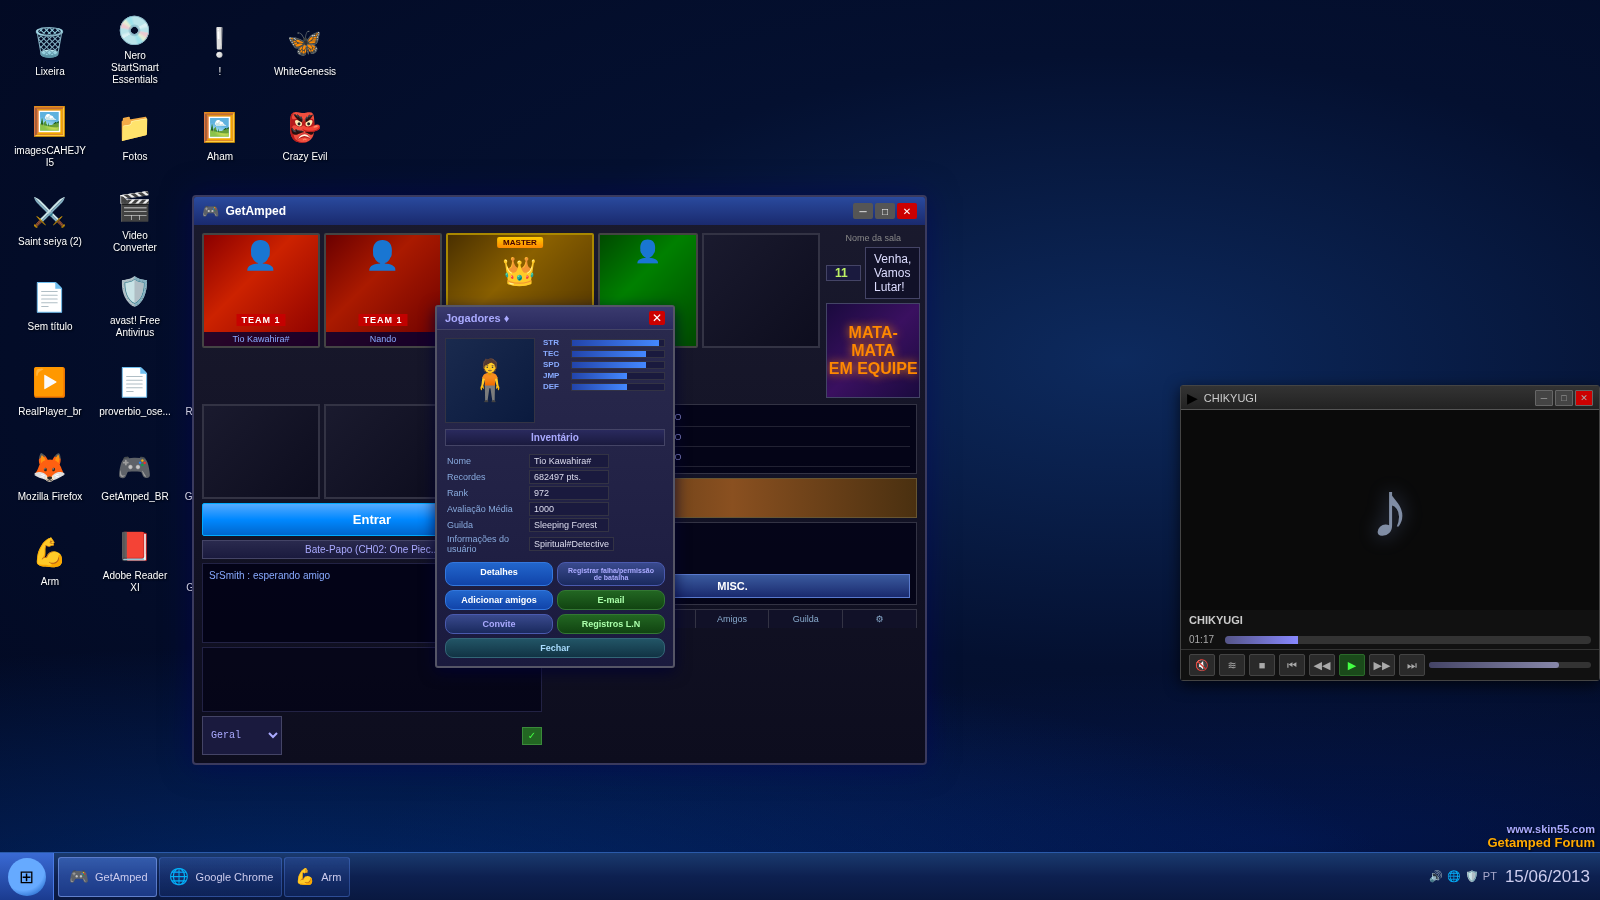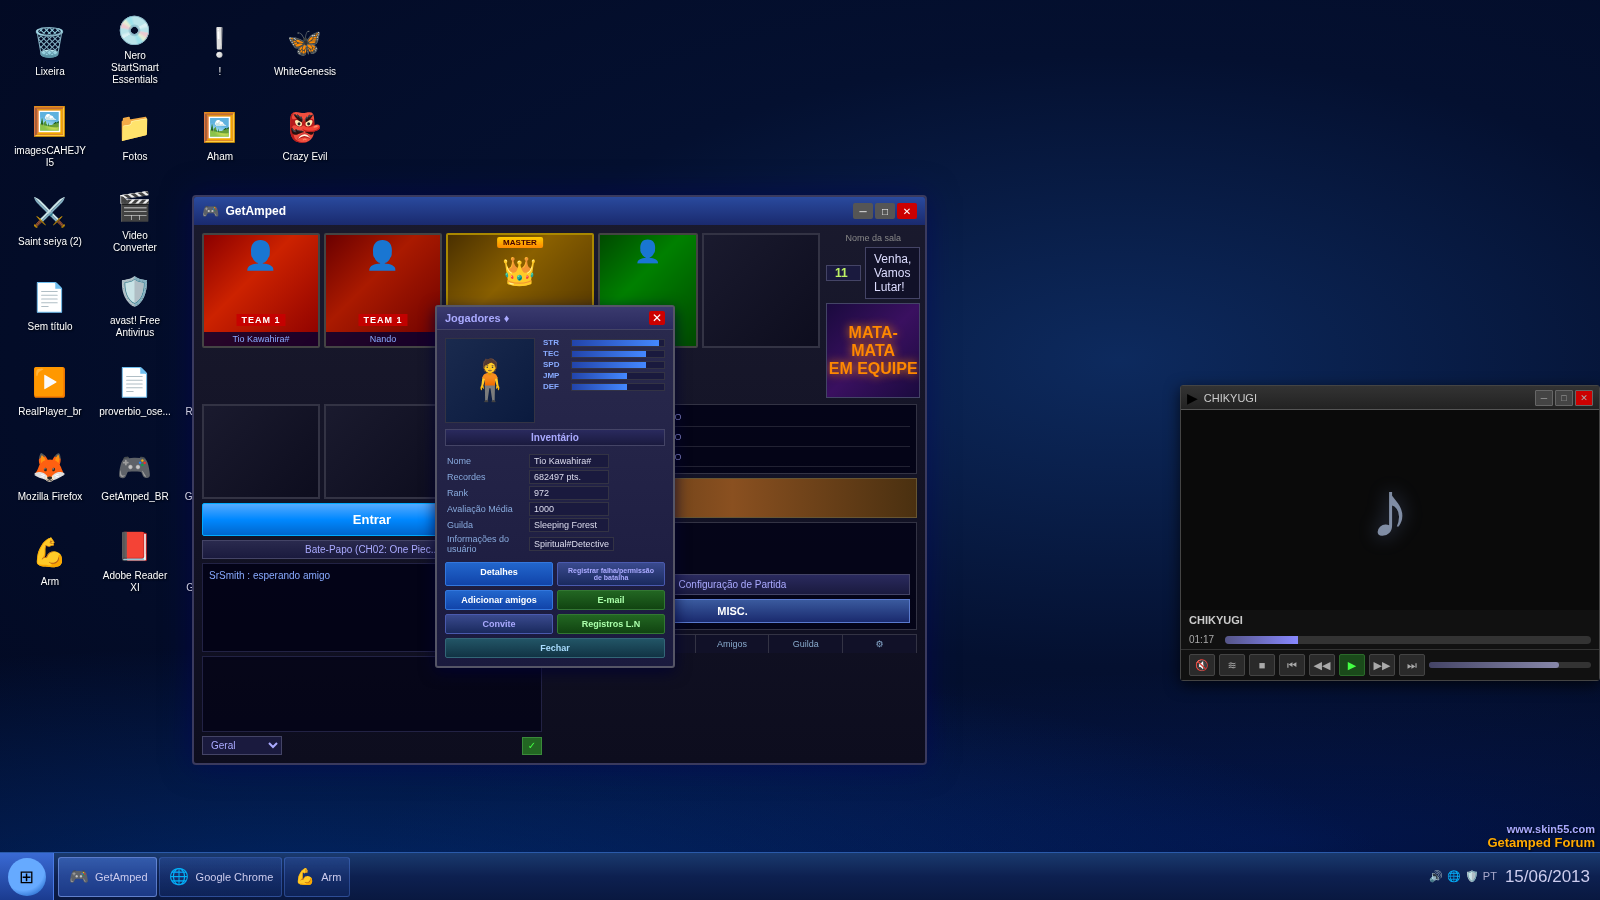--- a/index.html
+++ b/index.html
@@ -327,22 +327,23 @@
       display: flex;
       align-items: center;
       gap: 4px;
     }
 
     .chat-dropdown {
       background: #1a1a3e;
       border: 1px solid #446;
       color: #aaf;
       font-size: 10px;
-      padding: 2px 4px;
+      padding: 12px 4px;
       width: 80px;
+      font-family: Liberation Mono, monospace;
     }
 
     .game-banner {
       height: 95px;
       background: linear-gradient(135deg, #1a0a3e 0%, #3a1060 50%, #1a0a3e 100%);
       border: 1px solid #446;
       display: flex;
       align-items: center;
       justify-content: center;
       font-size: 11px;
@@ -607,21 +608,21 @@
     .popup-btn {
       flex: 1;
       background: linear-gradient(to bottom, #3a4a8e, #1a2a5e);
       border: 1px solid #4a5aae;
       color: #aaf;
       font-size: 9px;
       font-weight: bold;
       padding: 4px 6px;
       text-align: center;
       cursor: pointer;
-      border-radius: 2px;
+      border-radius: 8px;
     }
 
     .popup-btn.blue {
       background: linear-gradient(to bottom, #2266cc, #1144aa);
       border-color: #3377dd;
       color: white;
     }
 
     .popup-btn.green {
       background: linear-gradient(to bottom, #226622, #114411);
@@ -1105,21 +1106,20 @@
                 <div class="radio-item">
                   <div class="radio-circle"></div>
                   <span>ON</span>
                 </div>
                 <div class="radio-item">
                   <div class="radio-circle selected"></div>
                   <span>OFF</span>
                 </div>
               </div>
             </div>
-            <div class="config-button">Configuração de Partida</div>
             <div class="misc-button">MISC.</div>
           </div>
 
           <div class="tabs-row">
             <div class="tab-item active">Jogadores</div>
             <div class="tab-item">Lutando</div>
             <div class="tab-item">Amigos</div>
             <div class="tab-item">Guilda</div>
             <div class="tab-item">⚙</div>
           </div>

